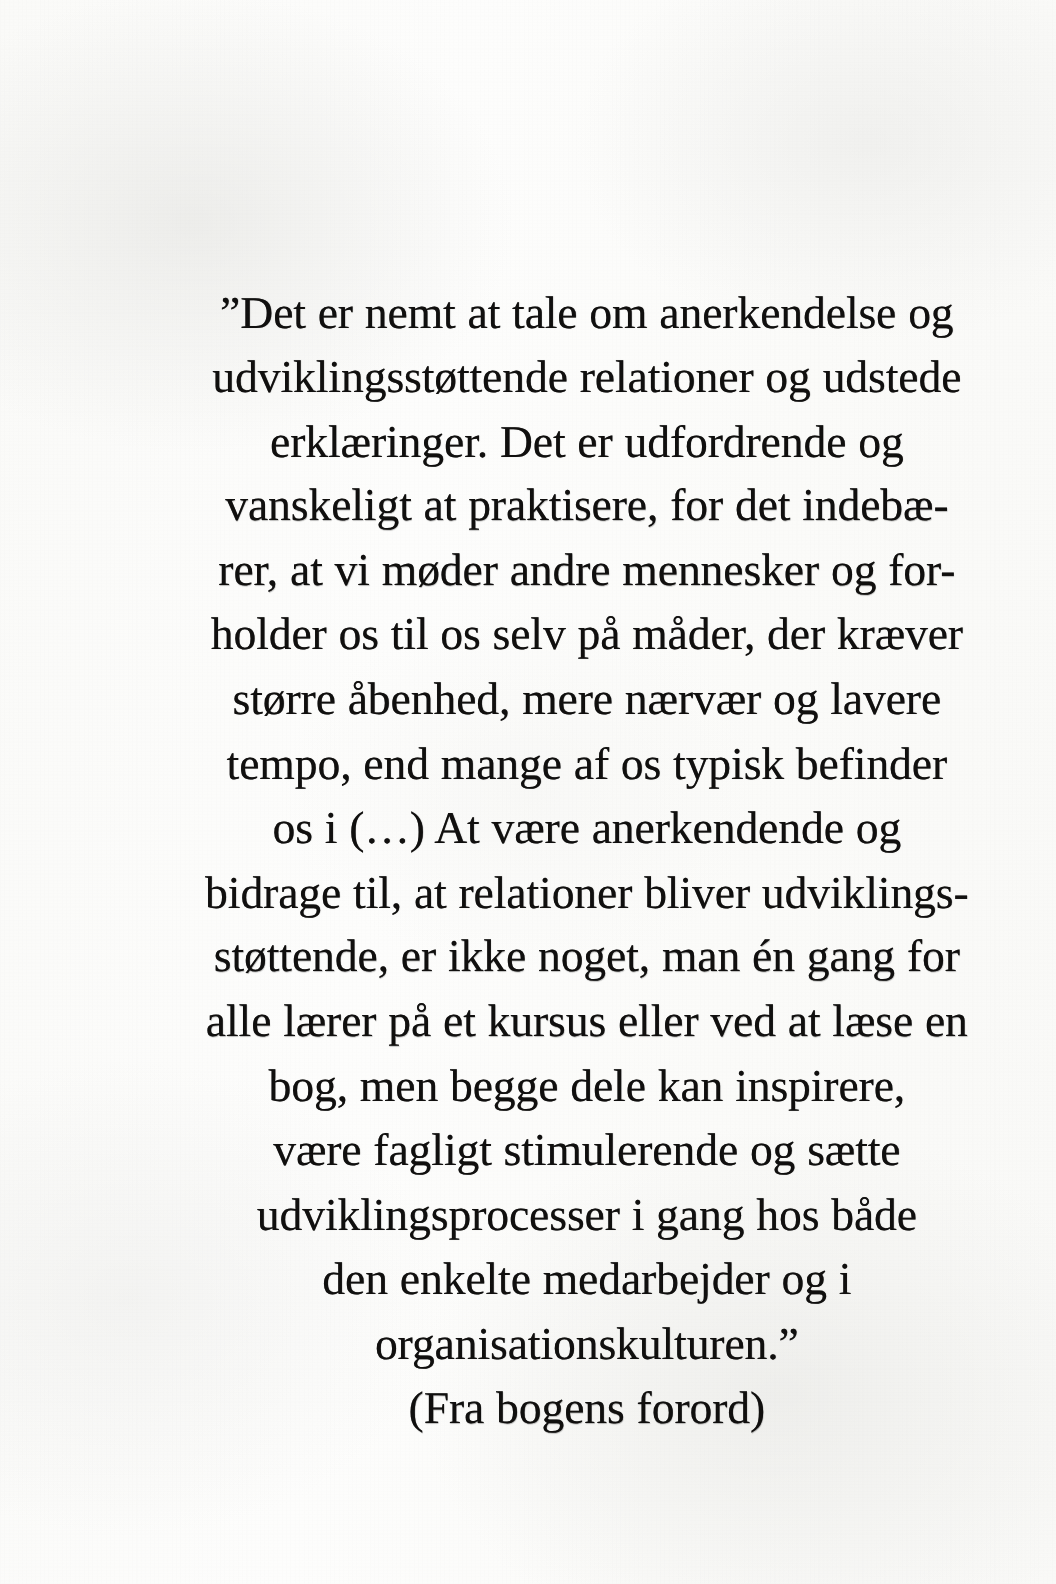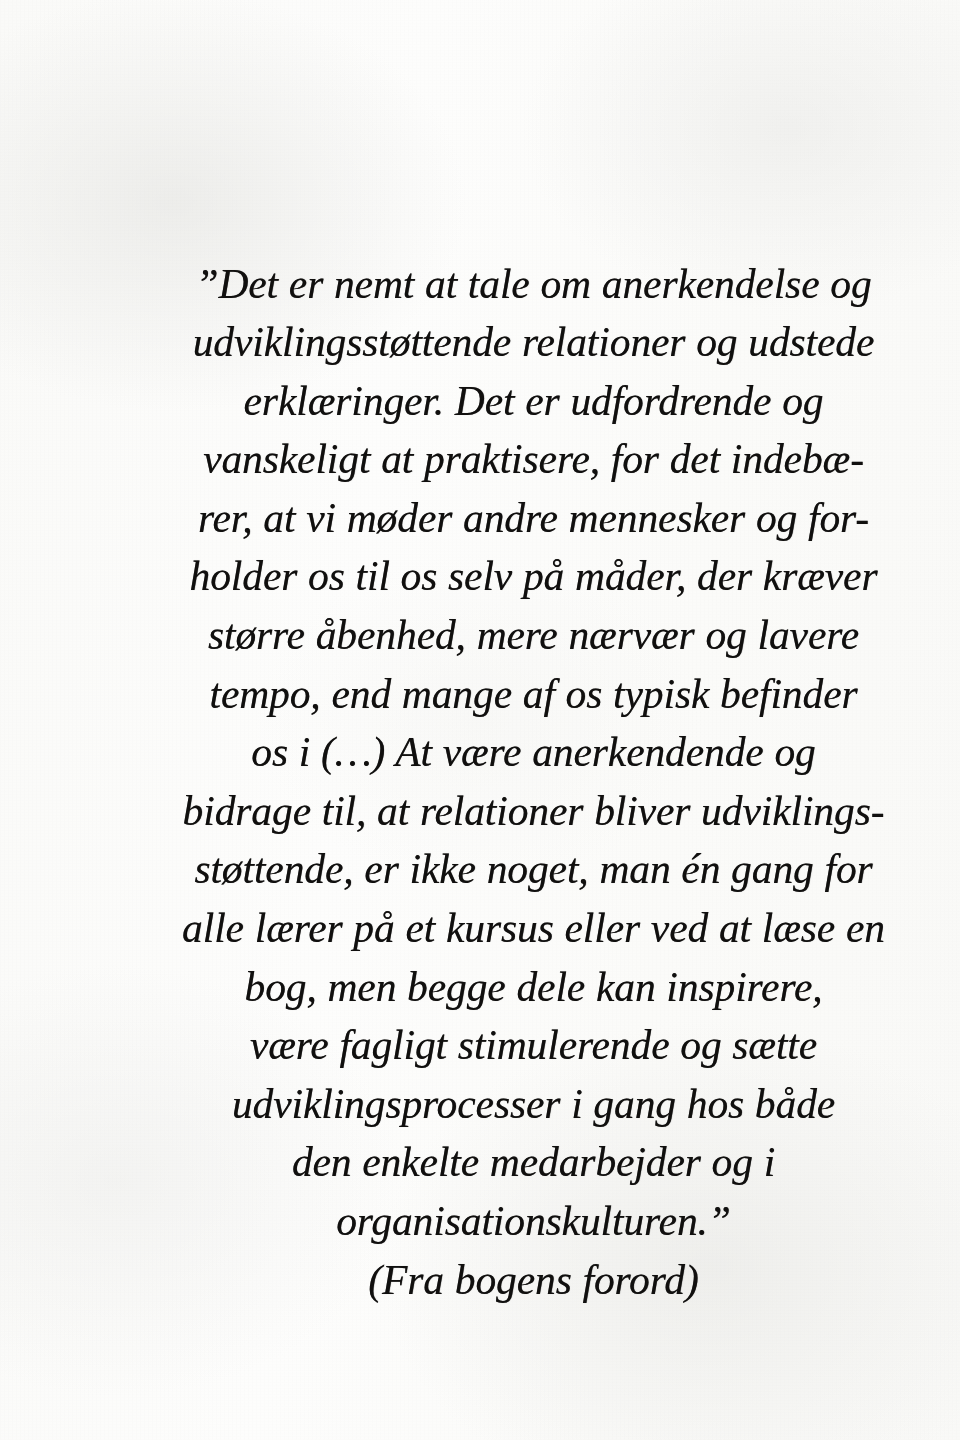--- a/index.html
+++ b/index.html
@@ -23,21 +23,20 @@
     background-color: #fcfcfb;
     
     background-image:
       radial-gradient(ellipse 420px 300px at 18% 14%, rgba(225,225,222,0.55) 0%, rgba(252,252,251,0) 70%),
       radial-gradient(ellipse 380px 260px at 82% 9%,  rgba(228,228,226,0.45) 0%, rgba(252,252,251,0) 70%),
       radial-gradient(ellipse 460px 340px at 74% 88%, rgba(226,226,223,0.50) 0%, rgba(252,252,251,0) 72%),
       radial-gradient(ellipse 400px 300px at 12% 82%, rgba(230,230,228,0.40) 0%, rgba(252,252,251,0) 72%),
       radial-gradient(ellipse 300px 220px at 50% 50%, rgba(246,246,244,0.60) 0%, rgba(252,252,251,0) 75%),
       linear-gradient(97deg, #fafaf8 0%, #fdfdfc 38%, #fbfbf9 68%, #f9f9f7 100%);
     overflow: hidden;
-    font-style: italic;
   }
 
   
   .page::after {
     content: "";
     position: absolute;
     inset: 0;
     pointer-events: none;
     opacity: .30;
     background-image:

